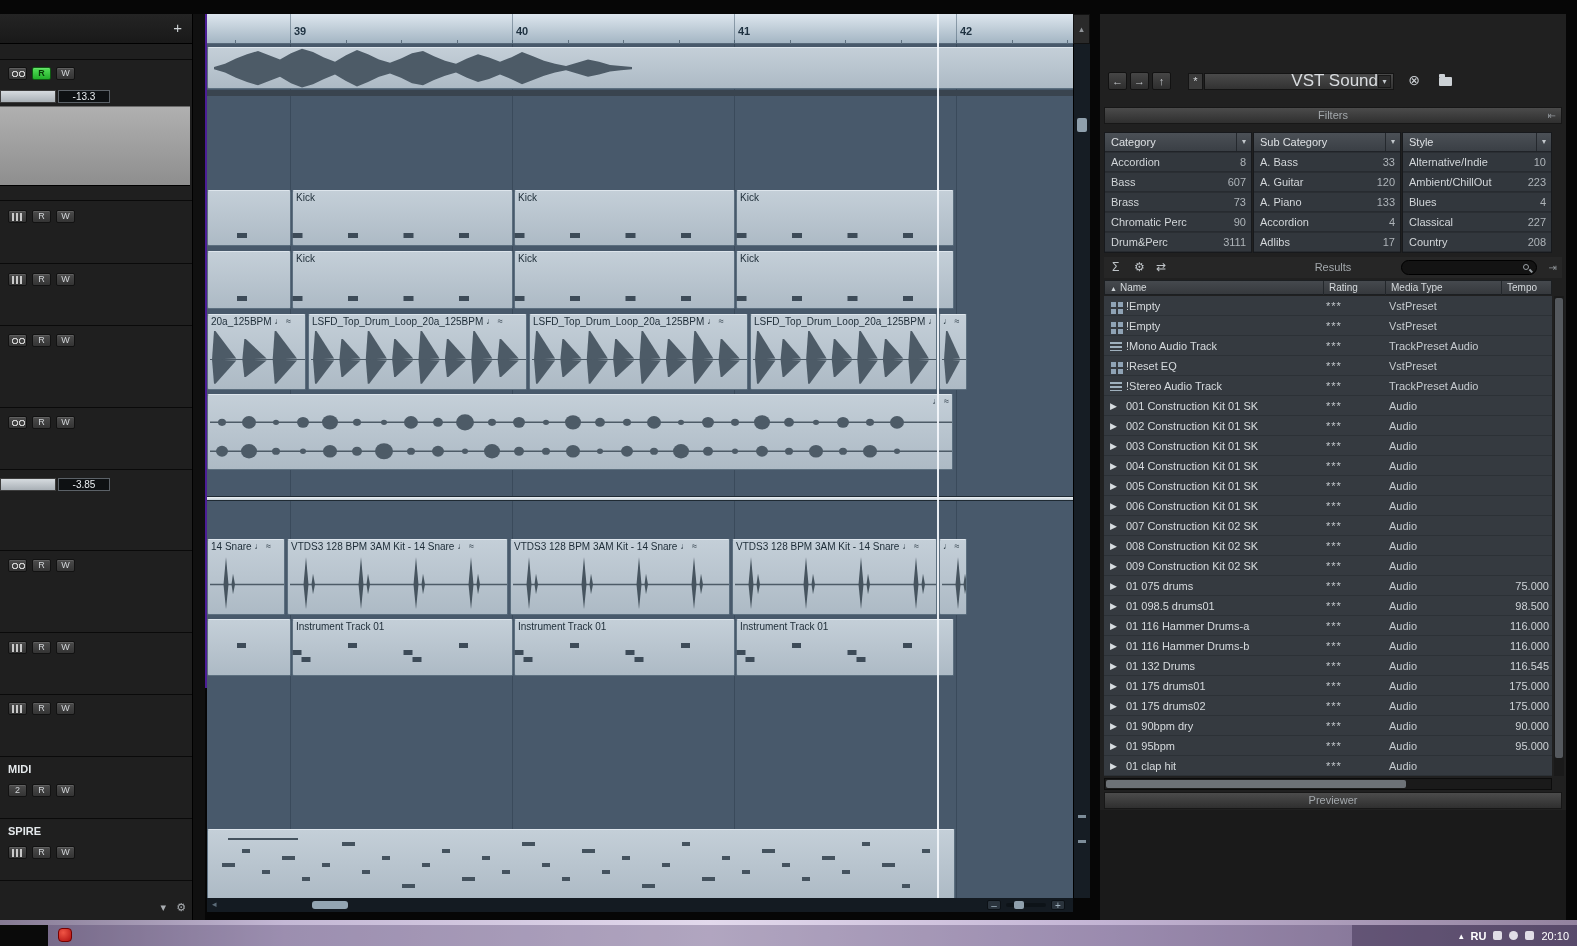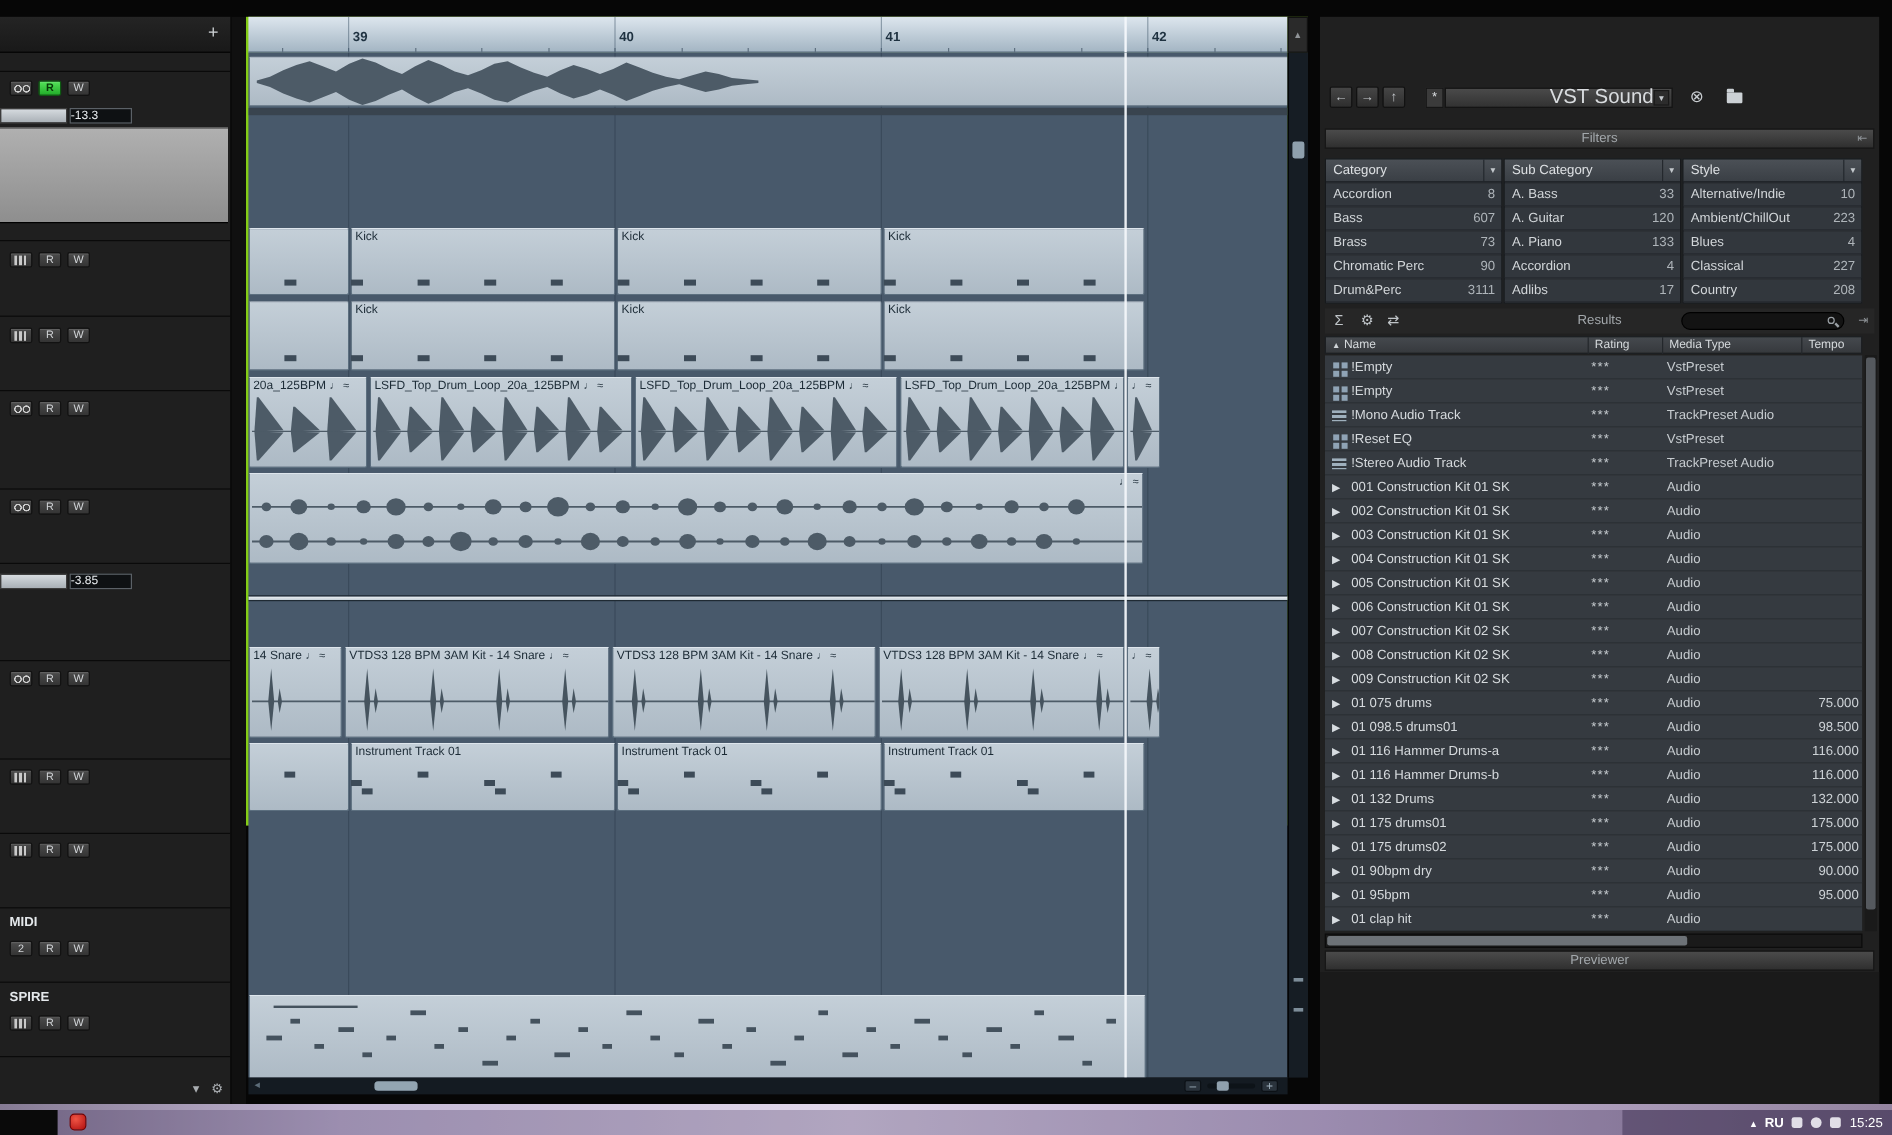--- a/index.html
+++ b/index.html
@@ -13,28 +13,28 @@
   .lp-sep{position:absolute;left:0;width:100%;height:1px;background:#0a0a0a}
   .btnrow{position:absolute;left:8px;display:flex;gap:5px}
   .tbtn{width:19px;height:13px;border-radius:2px;border:1px solid #121212;background:linear-gradient(#4c4c4c,#343434);box-shadow:inset 0 1px rgba(255,255,255,.12);color:#d2d5d8;font-size:9px;line-height:11px;text-align:center;position:relative}
   .tbtn.green{background:linear-gradient(#55e25a,#22ad29);border-color:#0e5a12;color:#073807;font-weight:bold}
   .ic-bars{position:absolute;left:3px;top:2px;width:12px;height:8px;background:repeating-linear-gradient(90deg,#c9c9c9 0 2px,transparent 2px 4px)}
   .ic-circles{position:absolute;left:2px;top:2px;width:15px;height:8px;
     background:radial-gradient(circle at 4px 4px,transparent 2px,#cfcfcf 2.2px,#cfcfcf 3px,transparent 3.4px),
                radial-gradient(circle at 11px 4px,transparent 2px,#cfcfcf 2.2px,#cfcfcf 3px,transparent 3.4px)}
   .lp-gray{position:absolute;left:0;top:92px;width:190px;height:80px;background:linear-gradient(#b0b0b0,#8e8e8e);border-top:1px solid #6a6a6a;border-bottom:1px solid #000}
   .lp-slider{position:absolute;left:0;width:56px;height:13px;background:linear-gradient(#d6dbdf,#a9b0b6);border:1px solid #3c3c3c}
-  .lp-val{position:absolute;left:58px;width:52px;height:13px;background:#0e1113;border:1px solid #5b6167;color:#e9edf0;font-size:10px;line-height:11px;}
+  .lp-val{position:absolute;left:58px;width:52px;height:13px;background:#0e1113;border:1px solid #5b6167;color:#e9edf0;font-size:10px;line-height:11px;text-align:center}
   .lp-label{position:absolute;left:8px;color:#e4e8eb;font-size:11px;font-weight:bold}
   .lp-bottom{position:absolute;bottom:6px;right:6px;display:flex;gap:10px;color:#a9adb1;font-size:11px}
 
   .panel-gap{position:absolute;left:193px;top:14px;width:12px;height:906px;background:#101010}
 
   
-  .center-panel{position:absolute;left:205px;top:14px;width:885px;height:674px;background:#84cc16}
+  .center-panel{position:absolute;left:205px;top:14px;width:885px;height:674px;background:#4c1d95}
   .ruler{position:absolute;left:2px;top:0;width:866px;height:30px;background:linear-gradient(#dde6ee,#a2b4c2);box-shadow:inset 0 -1px #57697a;overflow:hidden}
   .rtick{position:absolute;bottom:0;width:1px;height:4px;background:#5f7180}
   .rbar{position:absolute;top:0;width:1px;height:30px;background:rgba(70,92,110,.5)}
   .rnum{position:absolute;top:11px;font-size:11px;font-weight:bold;color:#1e3140}
   .ruler-ph{position:absolute;top:0;width:2px;height:30px;background:#f2f6fa}
   .ruler-end{position:absolute;left:868px;top:0;width:17px;height:30px;background:#2a2a2a;color:#909498;text-align:center;line-height:28px;font-size:9px;border:1px solid #111}
   .content{position:absolute;left:2px;top:30px;width:866px;height:854px;background:#48596b;overflow:hidden}
   .barline{position:absolute;top:0;bottom:0;width:1px;background:rgba(15,30,45,.25)}
   .lane{position:absolute;left:0;width:100%}
   .clip{position:absolute;top:0;background:linear-gradient(#c4cfd8,#adbac5);border:1px solid #5c6f7f;border-top-color:#dde5ec;border-radius:2px;overflow:hidden}
@@ -955,21 +955,21 @@
           <span class="rname">01 116 Hammer Drums-b</span>
           <span class="rrating">***</span>
           <span class="rtype">Audio</span>
           <span class="rtempo">116.000</span>
         </div>
         <div class="rr" style="top: 360px;">
           <span class="ric play">▶</span>
           <span class="rname">01 132 Drums</span>
           <span class="rrating">***</span>
           <span class="rtype">Audio</span>
-          <span class="rtempo">132.000</span>
+          <span class="rtempo">116.545</span>
         </div>
         <div class="rr" style="top: 380px;">
           <span class="ric play">▶</span>
           <span class="rname">01 175 drums01</span>
           <span class="rrating">***</span>
           <span class="rtype">Audio</span>
           <span class="rtempo">175.000</span>
         </div>
         <div class="rr" style="top: 400px;">
           <span class="ric play">▶</span>
@@ -1017,16 +1017,16 @@
   <div class="desktop-strip"></div>
   <div class="taskbar">
     <div class="tb-start"></div>
     <span class="tb-redicon"></span>
     <div class="tb-tray">
       <span class="tray-chev">▴</span>
       <span class="tray-lang">RU</span>
       <span class="tic"></span>
       <span class="tic round"></span>
       <span class="tic"></span>
-      <span class="tray-clock">15:25</span>
+      <span class="tray-clock">20:10</span>
     </div>
   </div>
 </div>
 
 </body></html>

